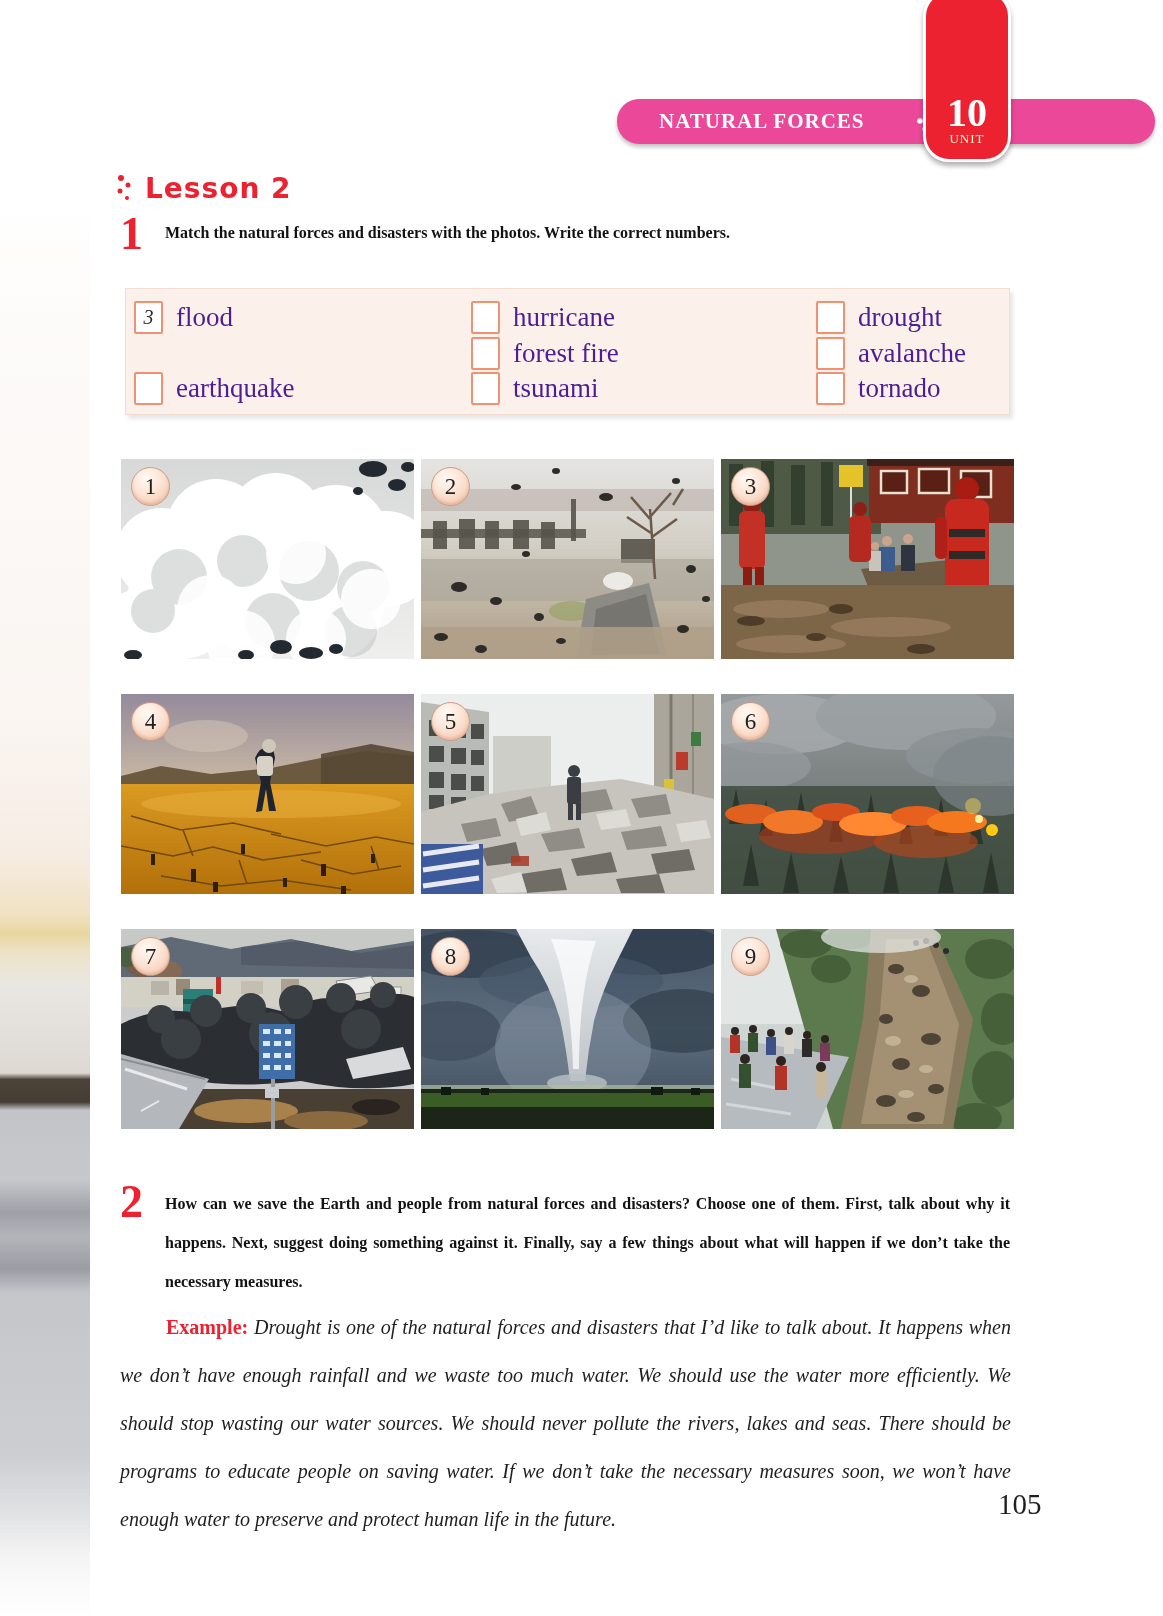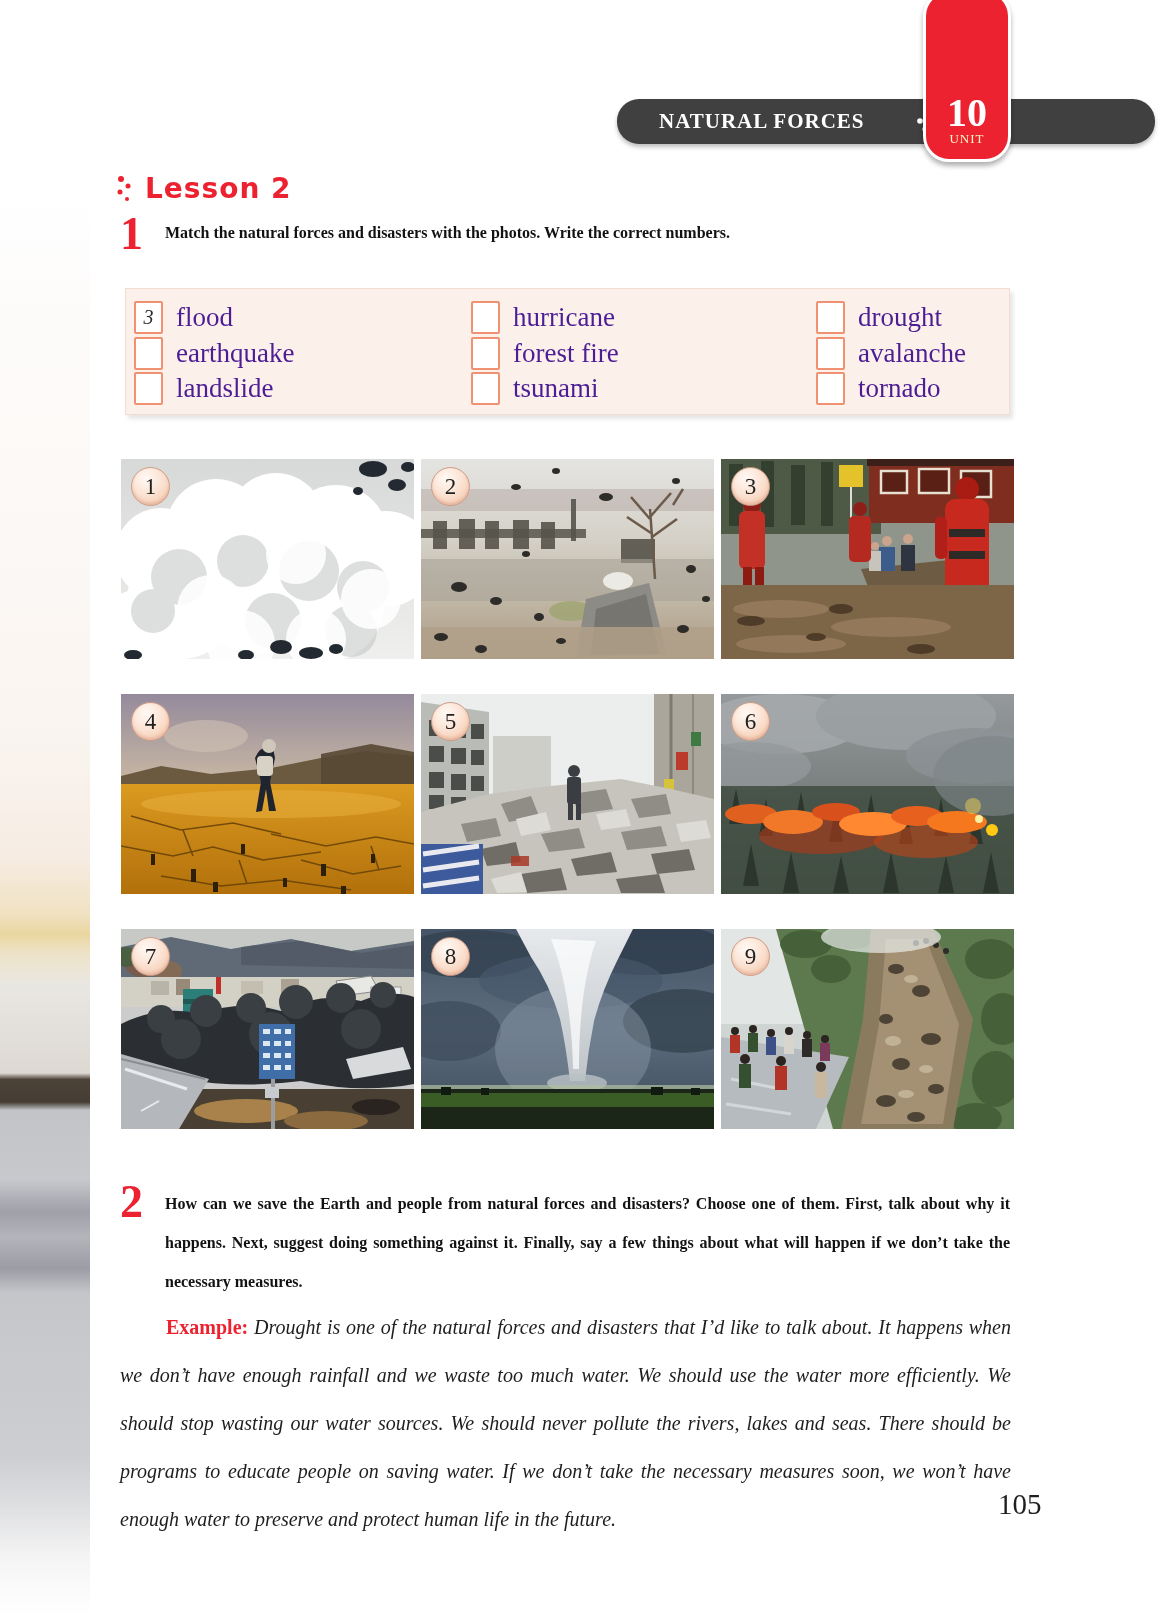--- a/index.html
+++ b/index.html
@@ -11,36 +11,36 @@
   .left-strip{position:absolute;left:0;top:0;width:90px;height:1616px;
     background:linear-gradient(180deg,
       #ffffff 0%,#ffffff 12%,#fdfbfa 20%,#faf5f1 45%,#f6ece3 53%,
       #f1e2c3 56.5%,#e9d6a0 57.8%,#eee3c8 59%,#e9e7e3 61%,#ddd8d2 66.4%,
       #4c4238 66.8%,#453d34 68.2%,#c2c4c8 68.7%,#c6c8cc 73%,#9fa0a8 75%,
       #b4b5bb 76.5%,#9b9ca4 78.5%,#c4c6ca 80%,#ccced2 90%,#dddee0 93%,
       #f5f5f5 96.5%,#ffffff 100%);}
 
   
   .banner{position:absolute;left:617px;top:99px;width:538px;height:45px;
-    background:#404040;border-radius:22px;display:flex;align-items:center;
+    background:#ec4899;border-radius:22px;display:flex;align-items:center;
     box-shadow:0 3px 4px rgba(0,0,0,.25);}
   .banner-title{color:#fff;font-weight:bold;font-size:21px;letter-spacing:1px;
     margin-left:42px;}
   .dots{margin-left:52px;}
   .unit-tab{position:absolute;left:923px;top:-10px;width:88px;height:172px;
     background:#ec2231;border:3px solid #fff;border-radius:26px;z-index:3;
     box-shadow:0 4px 5px rgba(0,0,0,.3);display:flex;flex-direction:column;
     align-items:center;justify-content:flex-end;box-sizing:border-box;
     padding-bottom:12px;}
   .unit-number{color:#fff;font-weight:bold;font-size:40px;line-height:.9;}
   .unit-label{color:#fef9c3;font-weight:normal;font-size:13px;letter-spacing:1px;}
 
   
   .lesson-heading{position:absolute;left:116px;top:172px;display:flex;
-    align-items:flex-end;gap:11px;}
+    align-items:center;gap:11px;}
   .lesson-title{font-family:"DejaVu Sans",sans-serif;font-weight:bold;
     font-size:28px;color:#ec2231;letter-spacing:1px;}
 
   
   .ex-head{position:absolute;display:flex;align-items:flex-start;}
   .big-num{color:#ec2231;font-weight:bold;font-size:46px;line-height:44px;}
   .ex-instruction{font-weight:bold;font-size:16px;color:#121212;
     margin-left:22px;margin-top:12px;text-align:justify;}
   #ex1-head{left:120px;top:212px;width:890px;}
   #ex2-head{left:120px;top:1180px;width:892px;}
@@ -117,24 +117,20 @@
 
   <div class="match-box">
     <div class="match-col">
       <div class="match-item">
         <div class="answer-box">3</div>
         <span class="match-label">flood</span>
       </div>
       <div class="match-item">
         <div class="answer-box"></div>
         <span class="match-label">earthquake</span>
-      </div>
-      <div class="match-item">
-        <div class="answer-box"></div>
-        <span class="match-label">landslide</span>
       </div>
     </div>
     <div class="match-col">
       <div class="match-item">
         <div class="answer-box"></div>
         <span class="match-label">hurricane</span>
       </div>
       <div class="match-item">
         <div class="answer-box"></div>
         <span class="match-label">forest fire</span>

